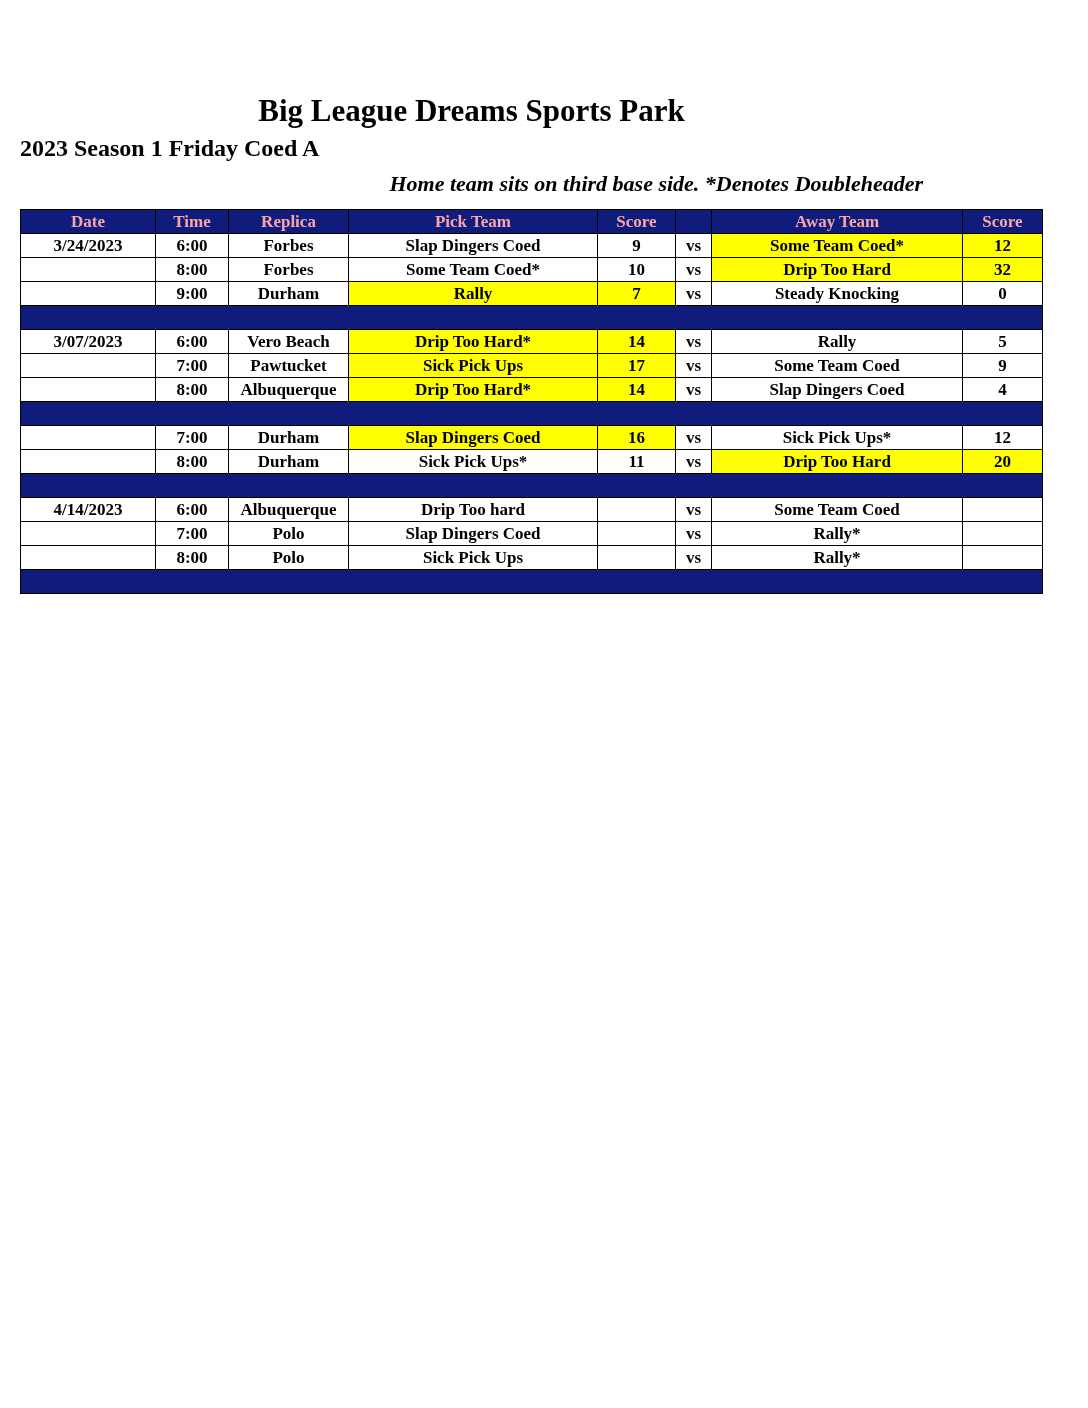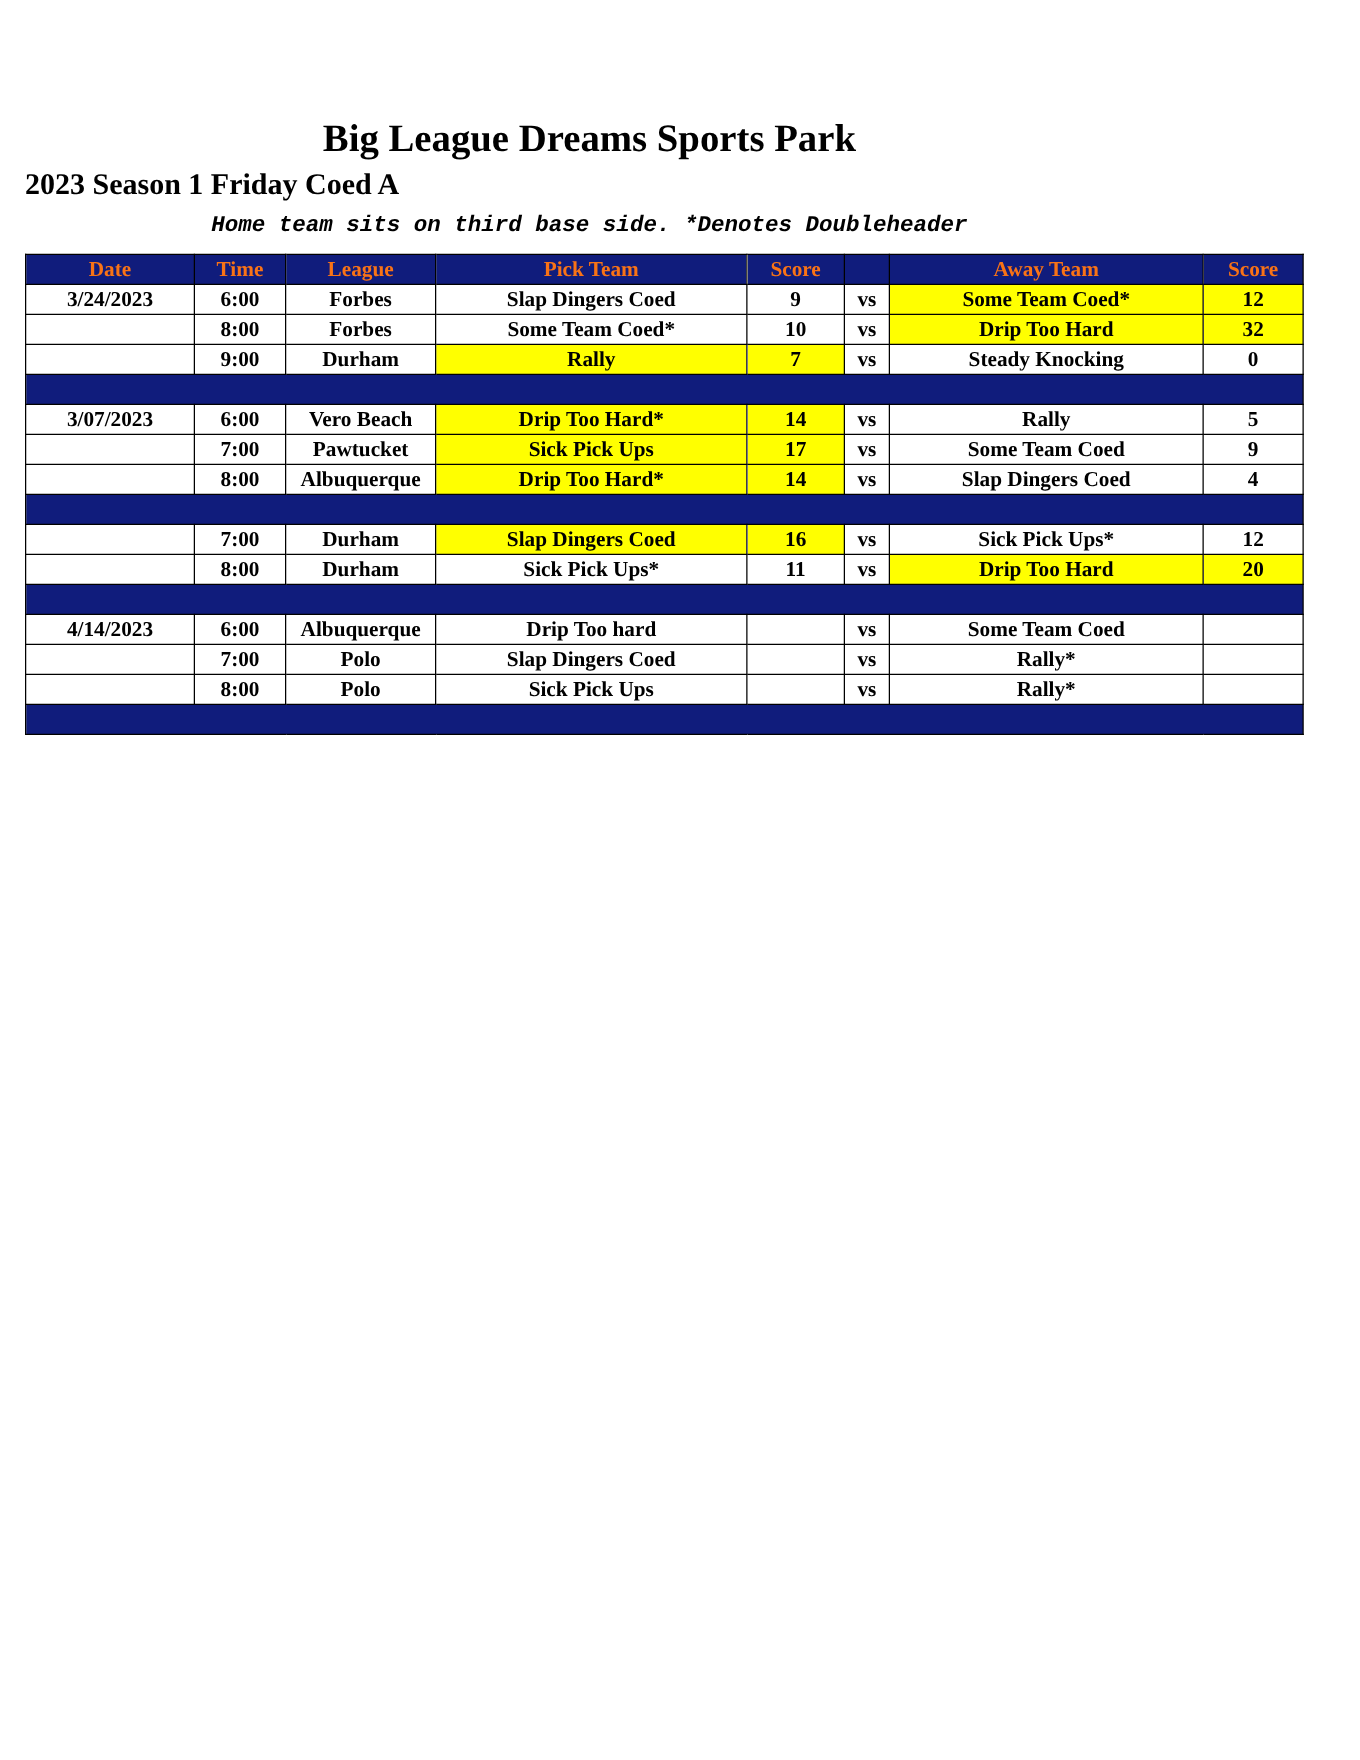--- a/index.html
+++ b/index.html
@@ -22,47 +22,46 @@
     font-weight: bold;
     font-size: 31px;
     line-height: 1.1;
   }
   .subtitle {
     font-weight: bold;
     font-size: 24px;
     margin-top: 7px;
   }
   .note {
-    text-align: center;
+    text-align: right;
     font-weight: bold;
     font-style: italic;
-    font-size: 18px;
+    font-size: 22px;
     margin-top: 9px;
-    font-family: Liberation Mono, monospace;
   }
   table.schedule {
     border-collapse: collapse;
     table-layout: fixed;
     width: 1022px;
     margin-top: 12px;
   }
   th, td {
     border: 1px solid #000;
     height: 24px;
     padding: 0 2px;
     text-align: center;
     vertical-align: middle;
     font-weight: bold;
     font-size: 17px;
     overflow: hidden;
     white-space: nowrap;
   }
   thead th {
     background: var(--navy, #101C7C);
-    color: #f97316;
+    color: #fca5a5;
   }
   td.vs { }
   td.hl { background: var(--yellow, #FFFF00); }
   td.sep {
     background: var(--navy, #101C7C);
     height: 24px;
   }
 </style>
 </head>
 <body>
@@ -80,21 +79,21 @@
         <col style="width:249px">
       <col style="width:78px">
         <col style="width:36px">
         <col style="width:251px">
         <col style="width:80px">
     </colgroup>
     <thead>
       <tr>
         <th>Date</th>
         <th>Time</th>
-        <th>League</th>
+        <th>Replica</th>
         <th>Pick Team</th>
         <th>Score</th>
         <th></th>
         <th>Away Team</th>
         <th>Score</th>
       </tr>
     </thead>
     <tbody>
         <tr>
           <td class="date">3/24/2023</td>

